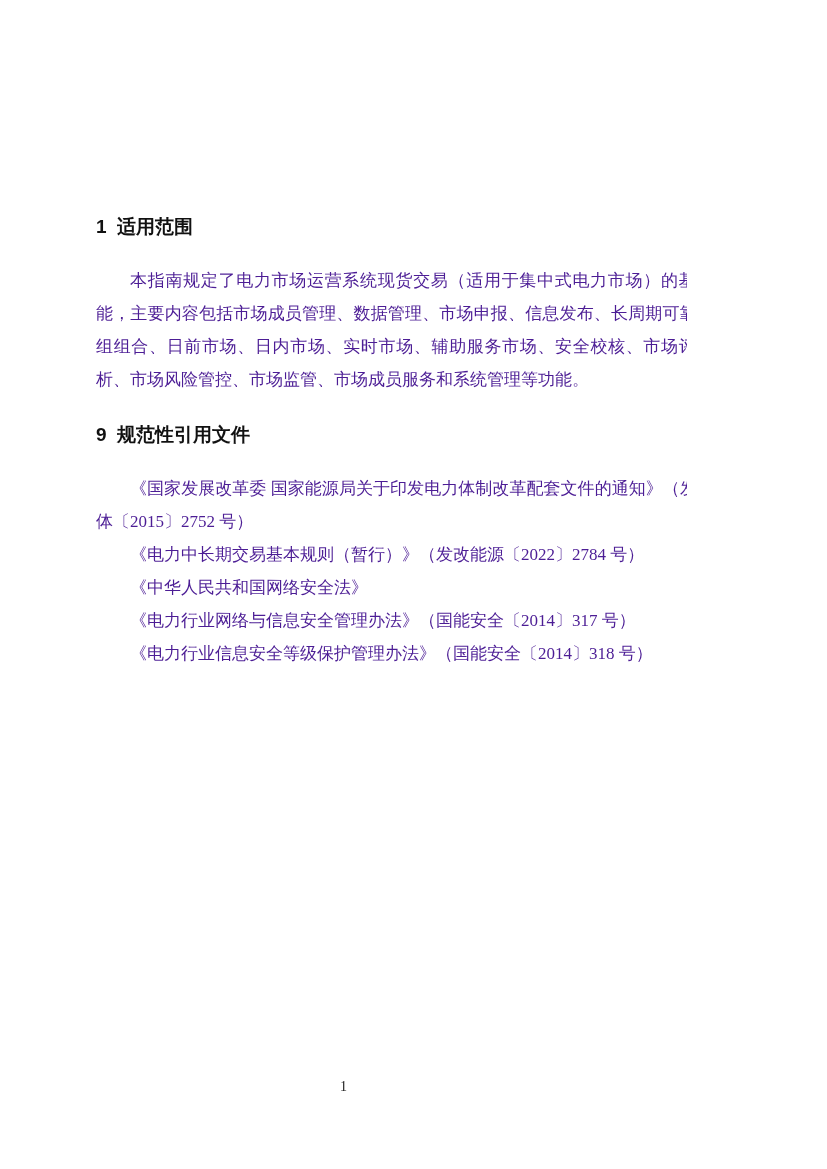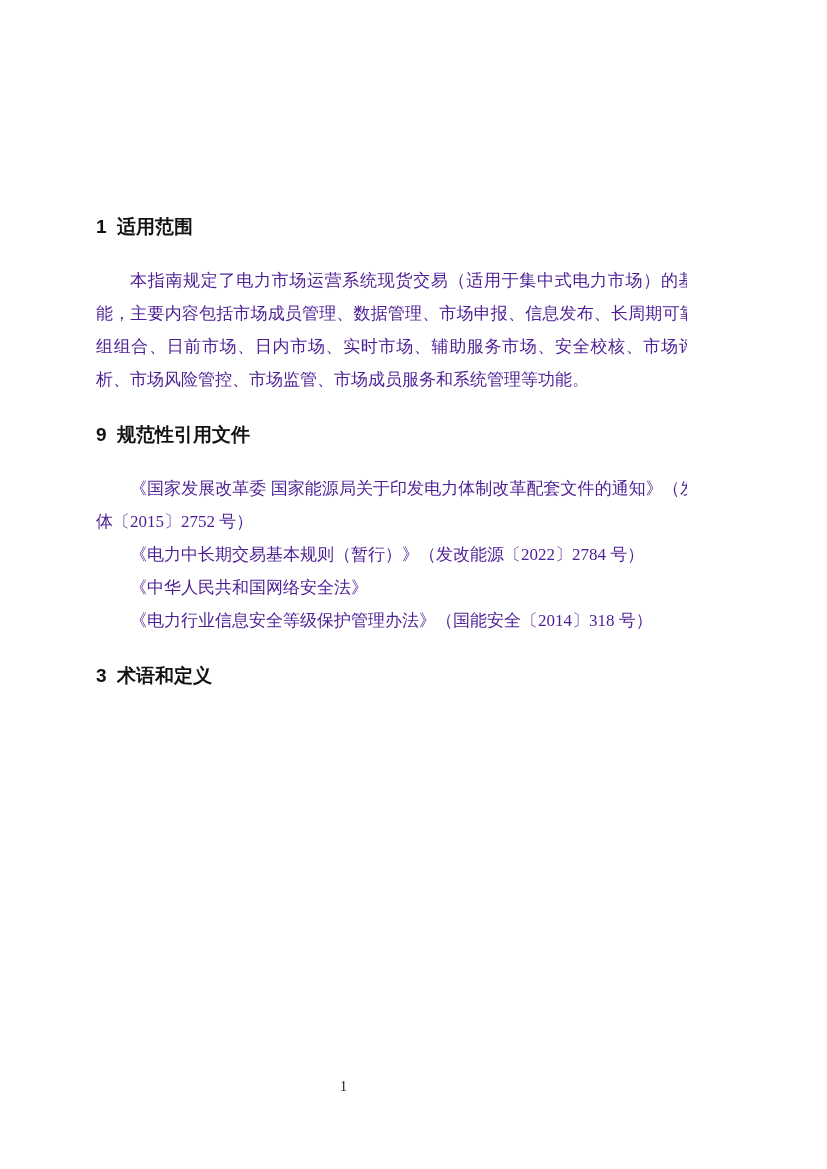--- a/index.html
+++ b/index.html
@@ -64,20 +64,20 @@
     <h2 class="section-heading">1  适用范围</h2>
 
     <p class="body indent">本指南规定了电力市场运营系统现货交易（适用于集中式电力市场）的基本功能，主要内容包括市场成员管理、数据管理、市场申报、信息发布、长周期可靠性机组组合、日前市场、日内市场、实时市场、辅助服务市场、安全校核、市场评估分析、市场风险管控、市场监管、市场成员服务和系统管理等功能。</p>
 
     <h2 class="section-heading">9  规范性引用文件</h2>
 
 
     <p class="body indent">《国家发展改革委 国家能源局关于印发电力体制改革配套文件的通知》（发改经体〔2015〕2752 号）</p>
     <p class="body indent">《电力中长期交易基本规则（暂行）》（发改能源〔2022〕2784 号）</p>
     <p class="body indent">《中华人民共和国网络安全法》</p>
+    <p class="body indent">《电力行业网络与信息安全管理办法》（国能安全〔2014〕317 号）</p>
     <p class="body indent">《电力行业信息安全等级保护管理办法》（国能安全〔2014〕318 号）</p>
 
-    <h2 class="section-heading">3  术语和定义</h2>
 
   </div>
 
   <div class="page-number">1</div>
 </div>
 
 </body></html>

